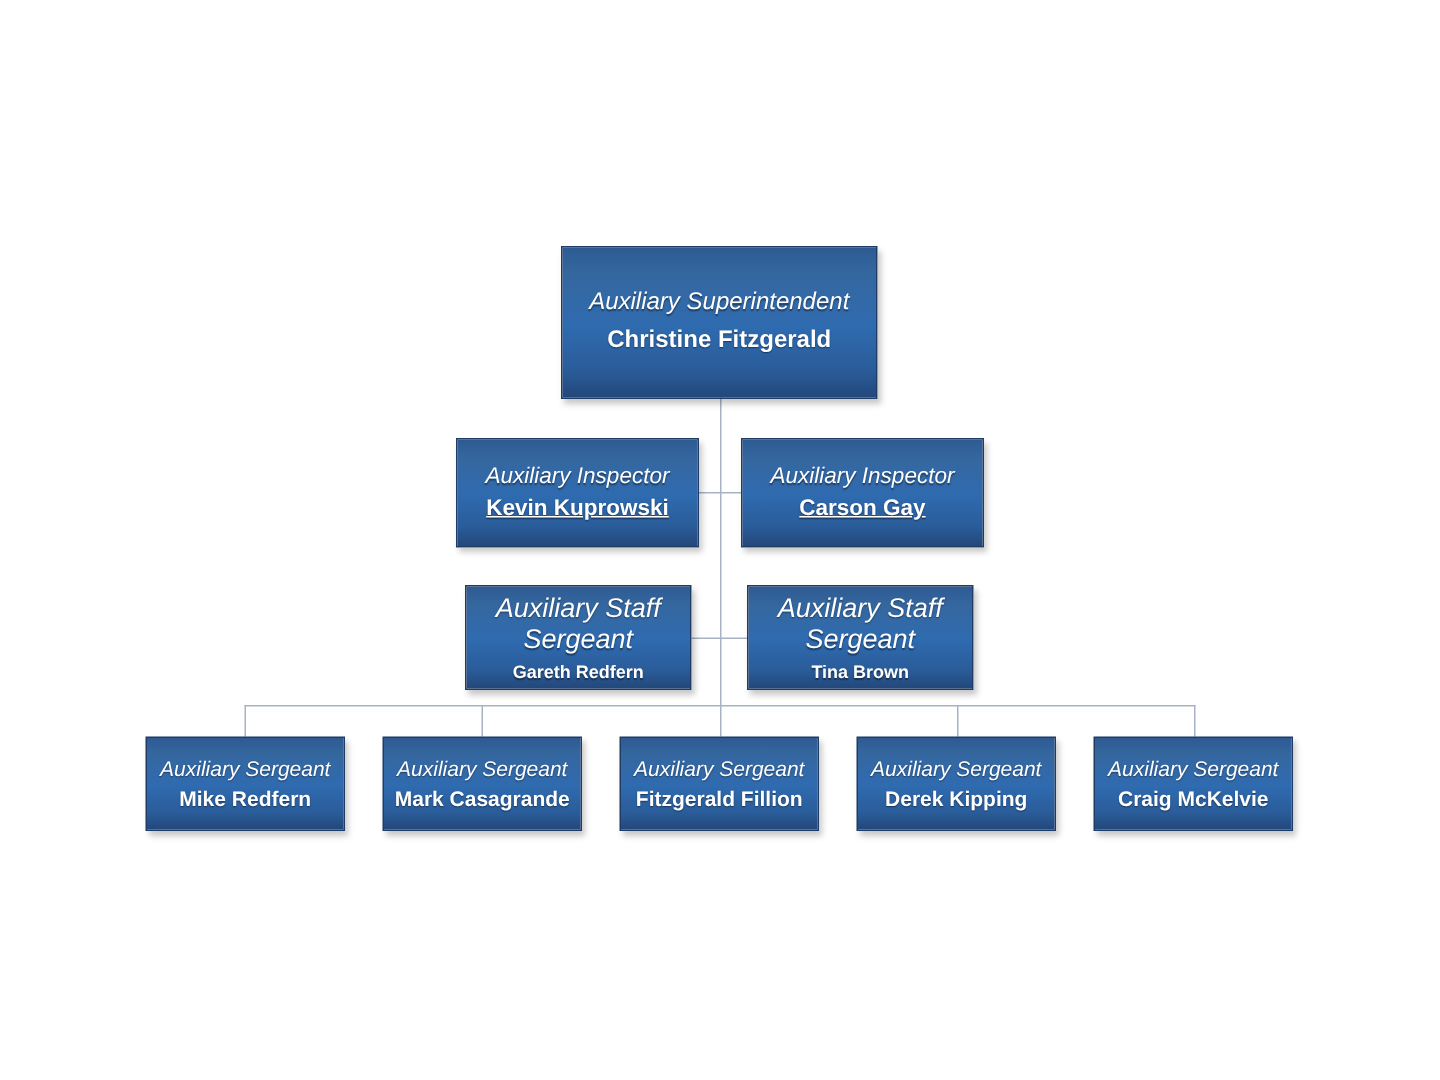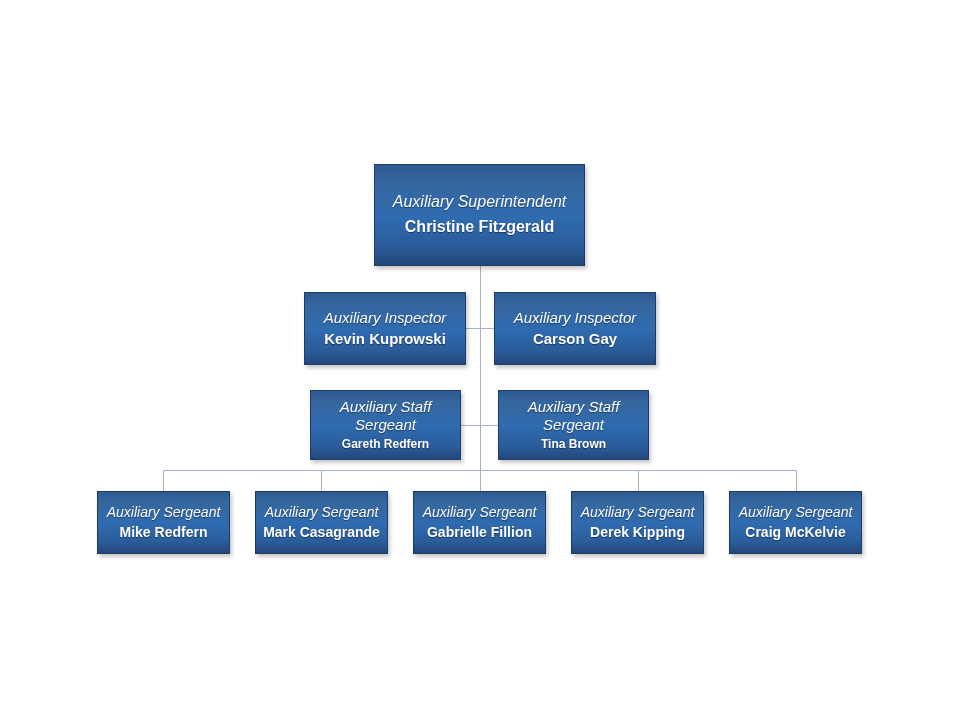--- a/index.html
+++ b/index.html
@@ -62,23 +62,23 @@
     line-height: 1.2;
     margin-top: 2px;
     text-shadow: 0 1px 1px rgba(0,0,0,0.45);
   }
 
   
   .level-superintendent .title  { font-size: 16px; }
   .level-superintendent .person { font-size: 16px; margin-top: 5px; text-align: right; }
 
   .level-inspector .title  { font-size: 15px; }
-  .level-inspector .person { font-size: 15px; margin-top: 4px; }
+  .level-inspector .person { font-size: 15px; margin-top: 4px; text-decoration: underline; }
 
-  .level-staff-sergeant .title  { font-size: 15px; white-space: normal; }
+  .level-staff-sergeant .title  { font-size: 18px; white-space: normal; }
   .level-staff-sergeant .person { font-size: 12px; margin-top: 4px; }
 
   .level-sergeant .title  { font-size: 14px; }
   .level-sergeant .person { font-size: 14px; margin-top: 3px; }
 </style>
 </head>
 <body>
 
 <div id="chart-canvas">
 
@@ -126,21 +126,21 @@
     <span class="person">Mike Redfern</span>
   </div>
 
   <div class="node level-sergeant" style="left:255px; top:491px; width:133px; height:63px;">
     <span class="title">Auxiliary Sergeant</span>
     <span class="person">Mark Casagrande</span>
   </div>
 
   <div class="node level-sergeant" style="left:413px; top:491px; width:133px; height:63px;">
     <span class="title">Auxiliary Sergeant</span>
-    <span class="person">Gabrielle Fillion</span>
+    <span class="person">Fitzgerald Fillion</span>
   </div>
 
   <div class="node level-sergeant" style="left:571px; top:491px; width:133px; height:63px;">
     <span class="title">Auxiliary Sergeant</span>
     <span class="person">Derek Kipping</span>
   </div>
 
   <div class="node level-sergeant" style="left:729px; top:491px; width:133px; height:63px;">
     <span class="title">Auxiliary Sergeant</span>
     <span class="person">Craig McKelvie</span>

